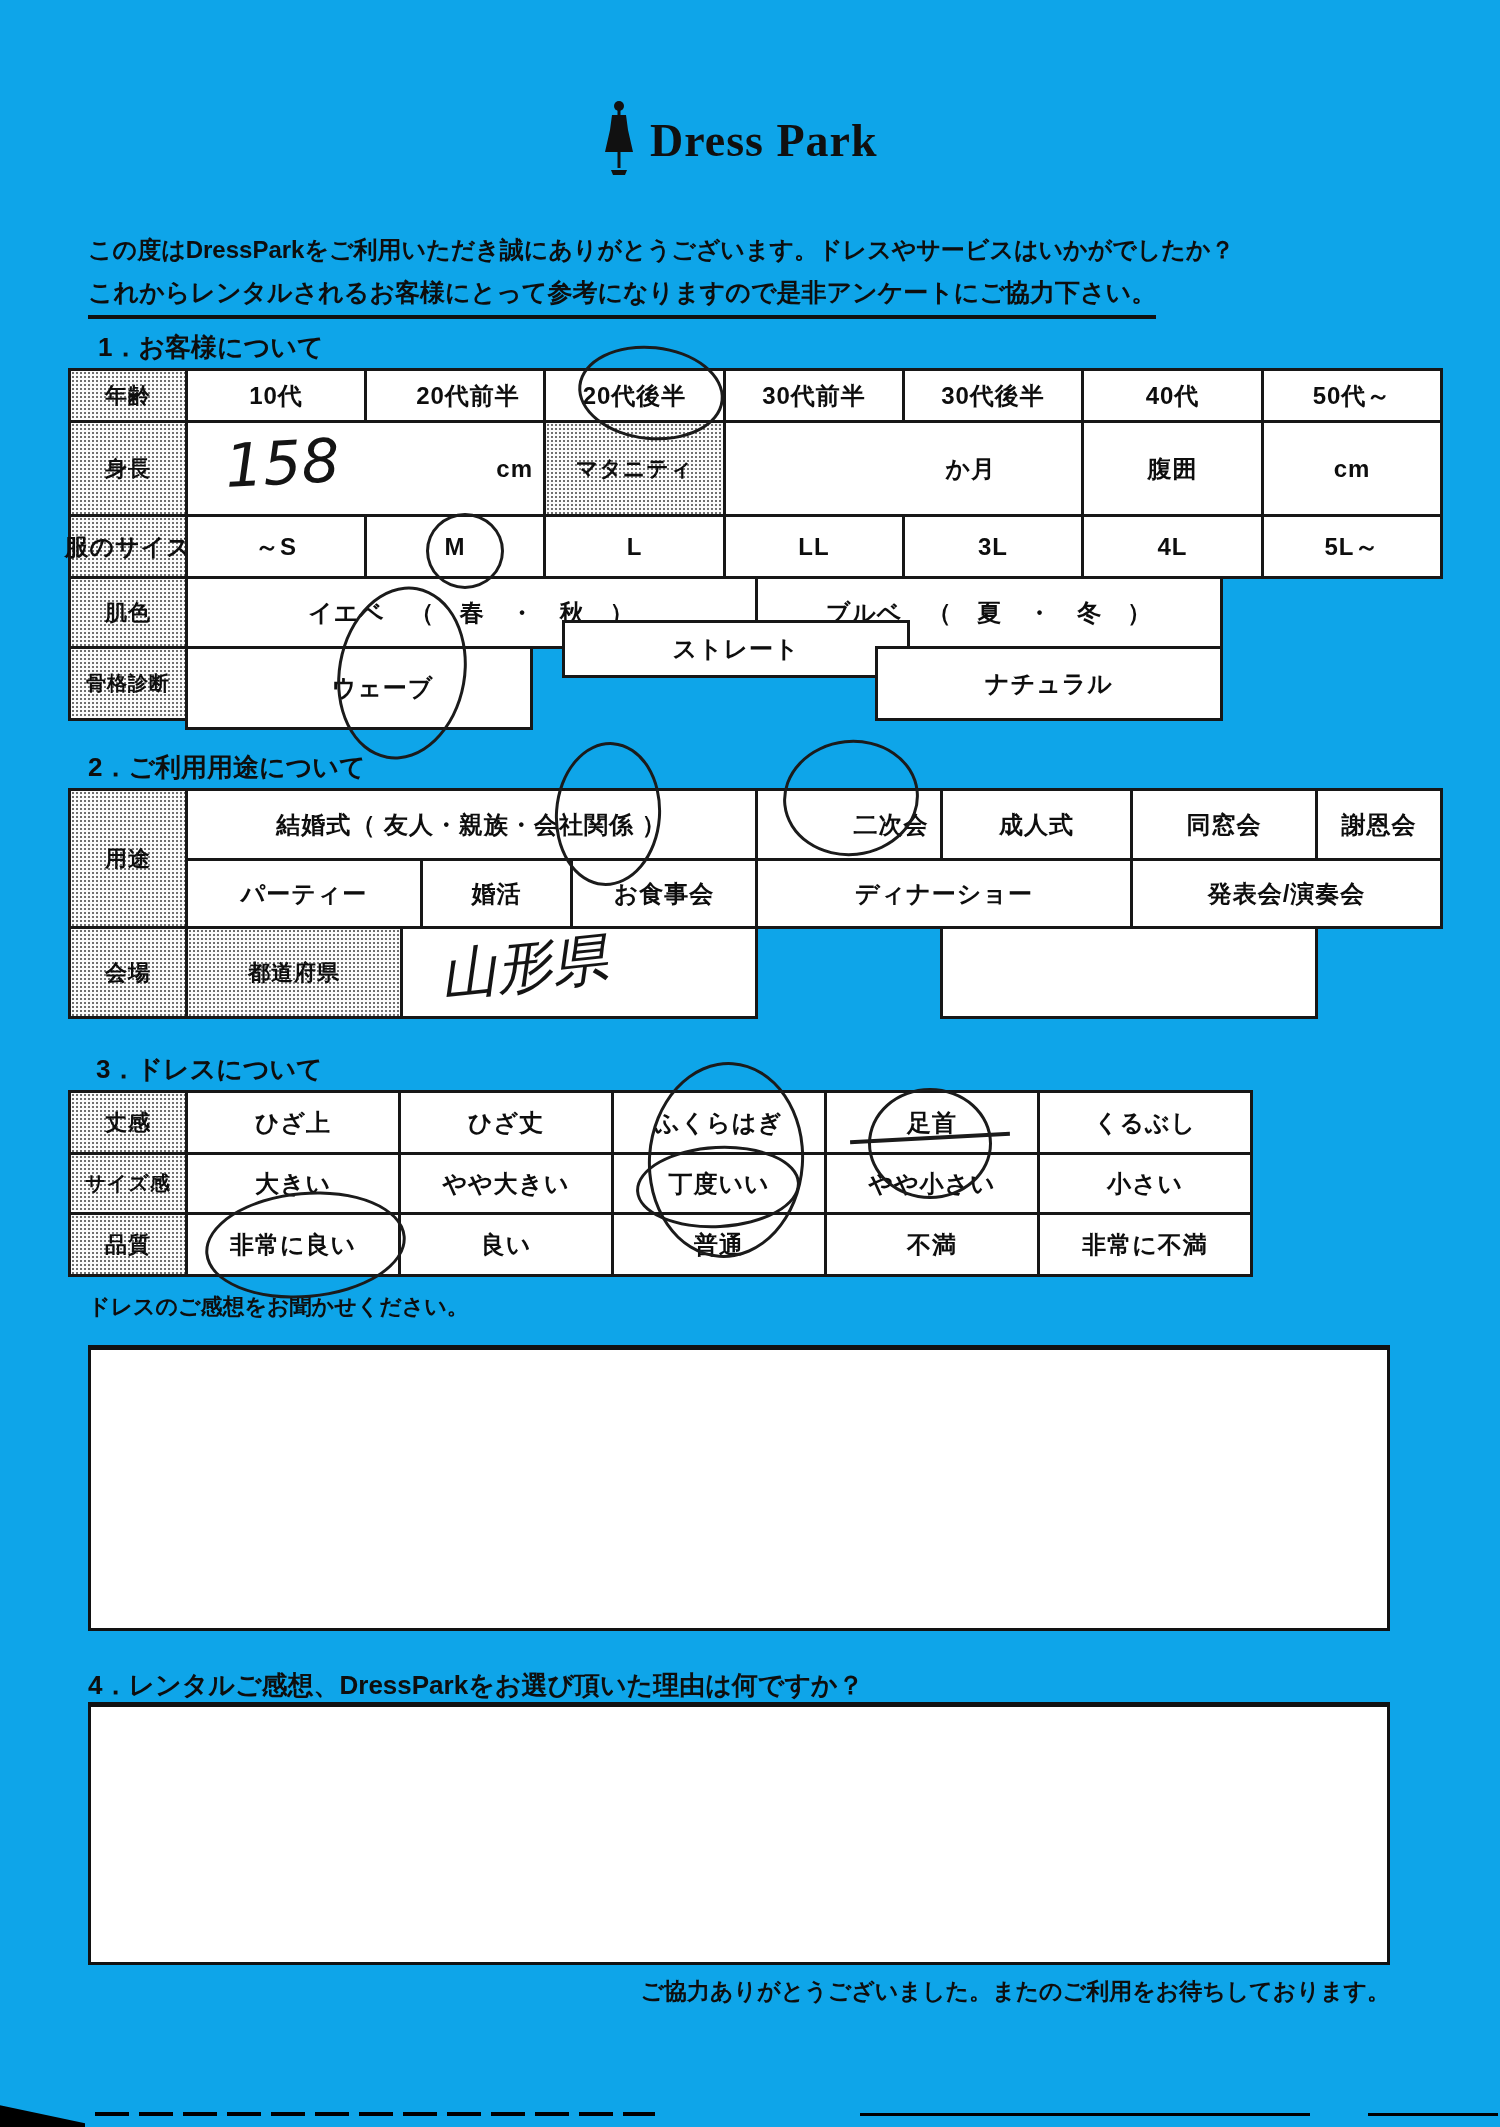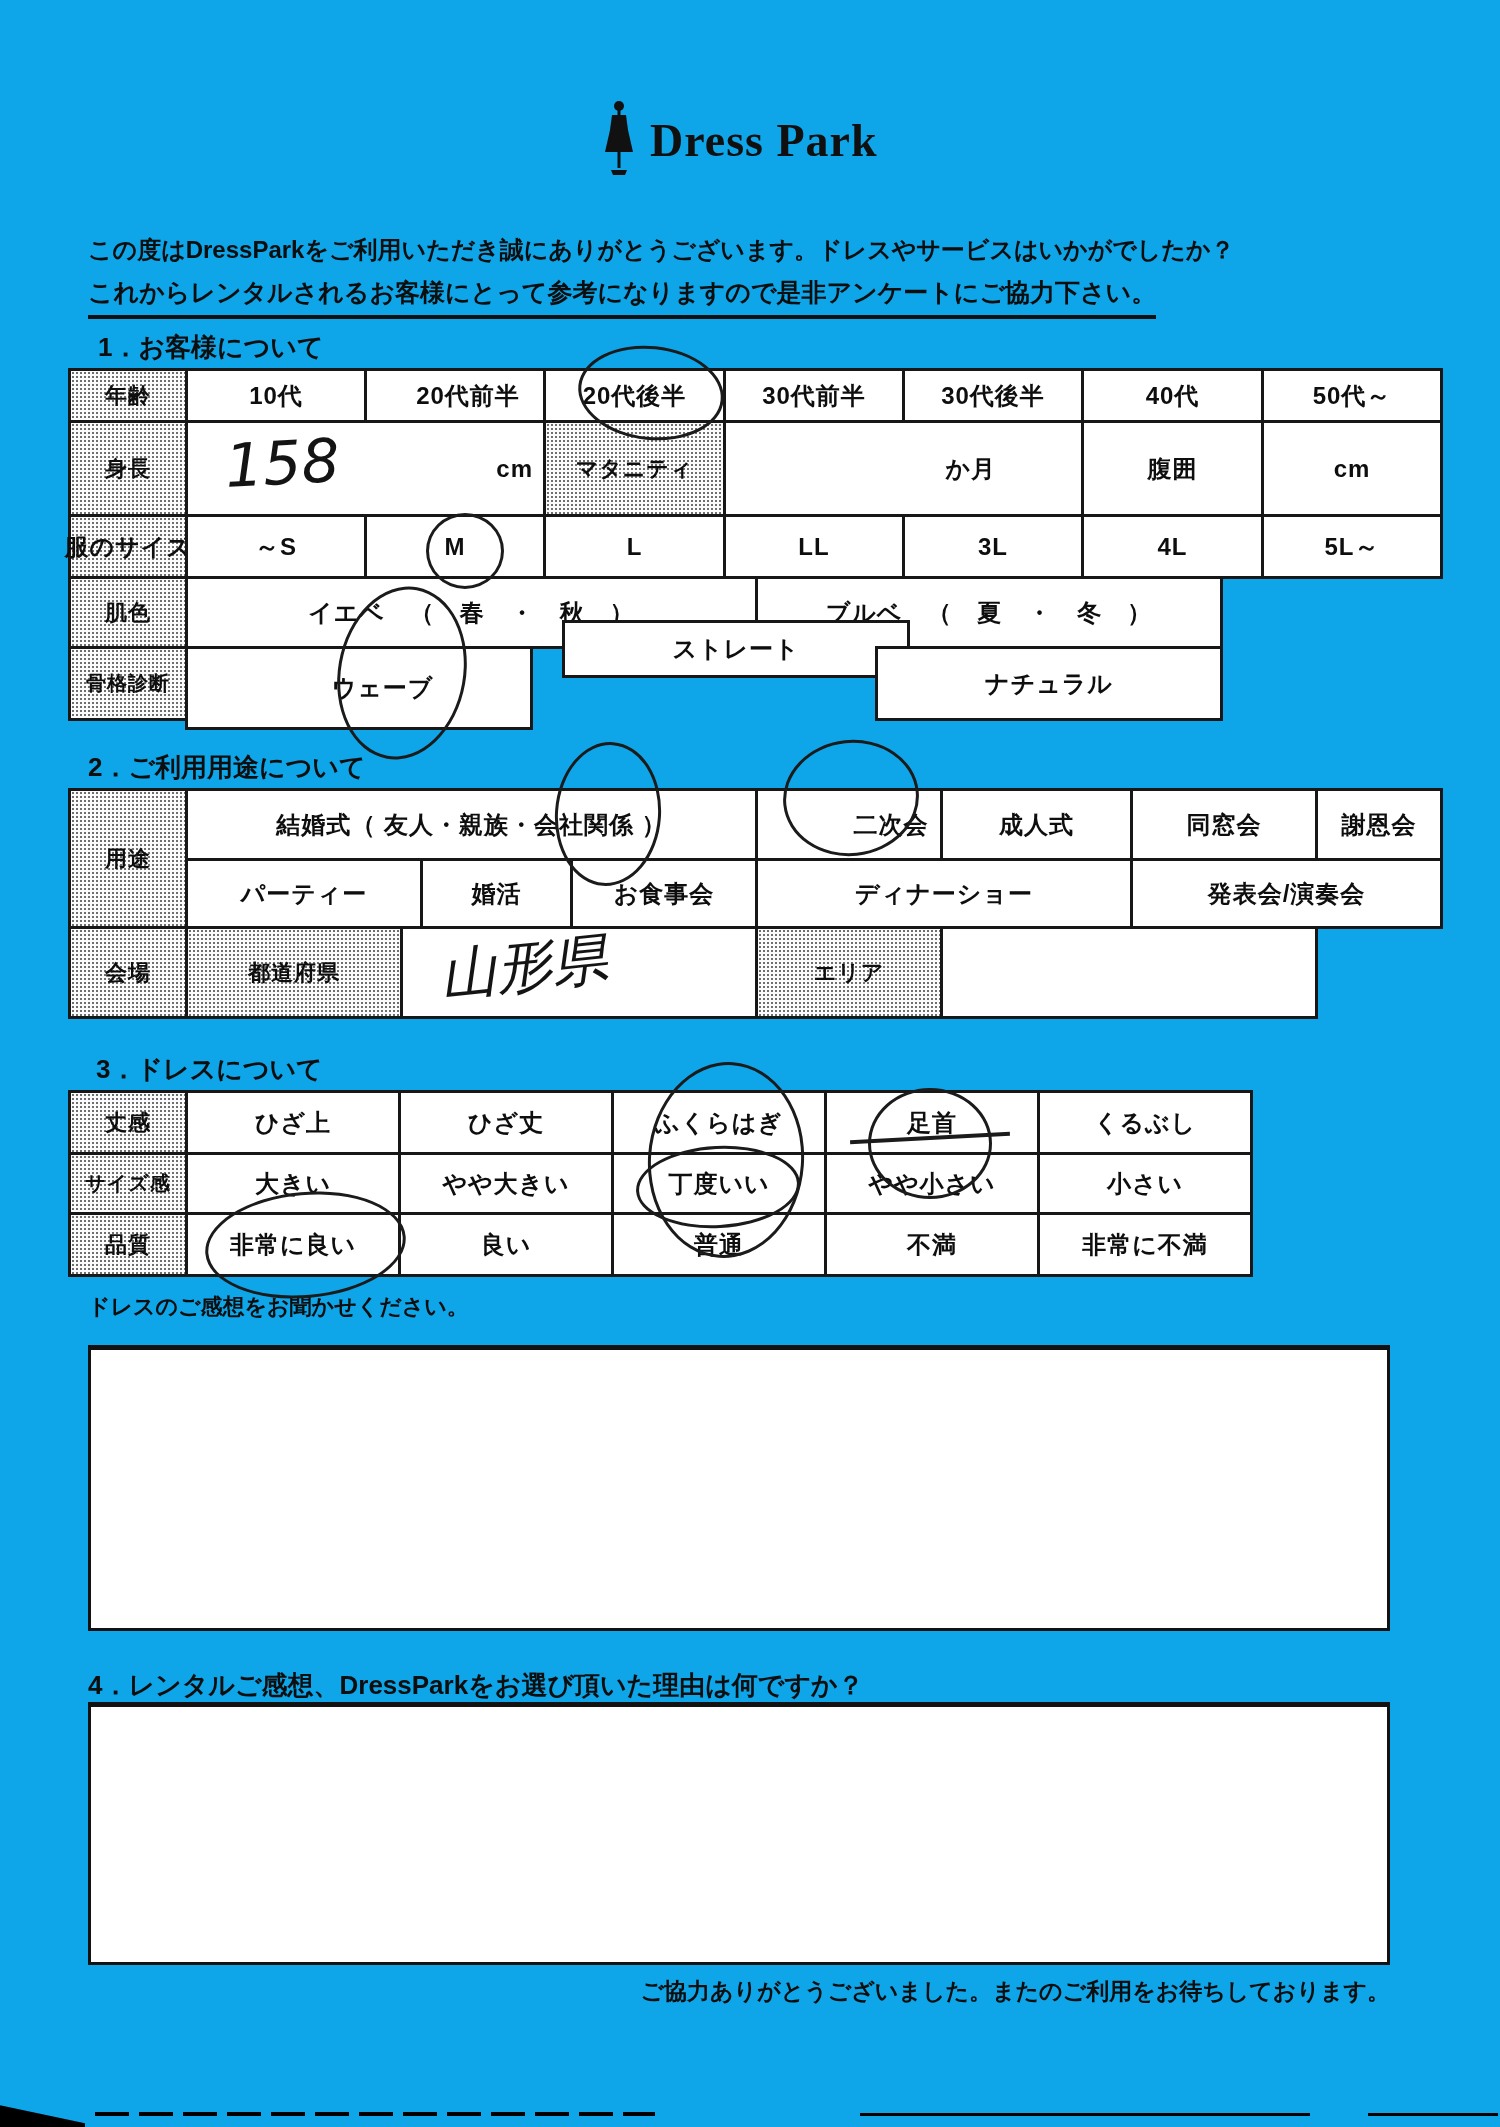--- a/index.html
+++ b/index.html
@@ -86,21 +86,20 @@
   <div class="cell" style="left:1130px;top:788px;width:188px;height:73px;">同窓会</div>
   <div class="cell" style="left:1315px;top:788px;width:128px;height:73px;">謝恩会</div>
   <div class="cell" style="left:185px;top:858px;width:238px;height:71px;">パーティー</div>
   <div class="cell" style="left:420px;top:858px;width:153px;height:71px;">婚活</div>
   <div class="cell" style="left:570px;top:858px;width:188px;height:71px;">お食事会</div>
   <div class="cell" style="left:755px;top:858px;width:378px;height:71px;">ディナーショー</div>
   <div class="cell" style="left:1130px;top:858px;width:313px;height:71px;">発表会/演奏会</div>
   <div class="cell hd" style="left:68px;top:926px;width:120px;height:93px;">会場</div>
   <div class="cell hd" style="left:185px;top:926px;width:218px;height:93px;">都道府県</div>
   <div class="cell" style="left:400px;top:926px;width:358px;height:93px;"></div>
-  <div class="cell hd" style="left:755px;top:926px;width:188px;height:93px;">エリア</div>
   <div class="cell" style="left:940px;top:926px;width:378px;height:93px;"></div>
 
   <div class="txt" style="left:96px;top:1052px;font-size:26px;">3．ドレスについて</div>
 
   <div class="cell hd" style="left:68px;top:1090px;width:120px;height:65px;">丈感</div>
   <div class="cell" style="left:185px;top:1090px;width:216px;height:65px;">ひざ上</div>
   <div class="cell" style="left:398px;top:1090px;width:216px;height:65px;">ひざ丈</div>
   <div class="cell" style="left:611px;top:1090px;width:216px;height:65px;">ふくらはぎ</div>
   <div class="cell" style="left:824px;top:1090px;width:216px;height:65px;">足首</div>
   <div class="cell" style="left:1037px;top:1090px;width:216px;height:65px;">くるぶし</div>

